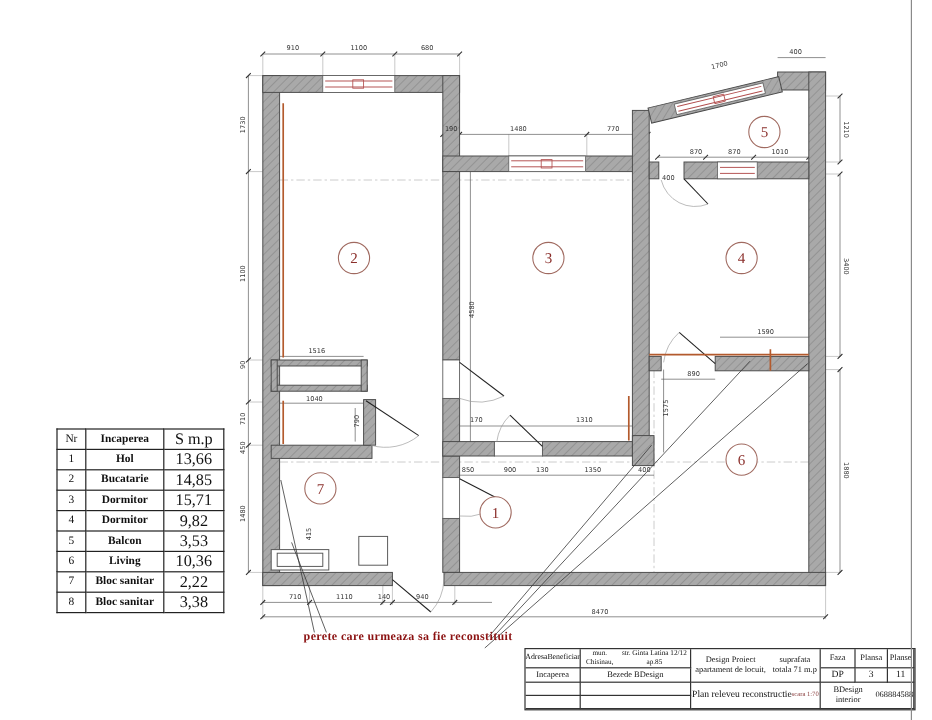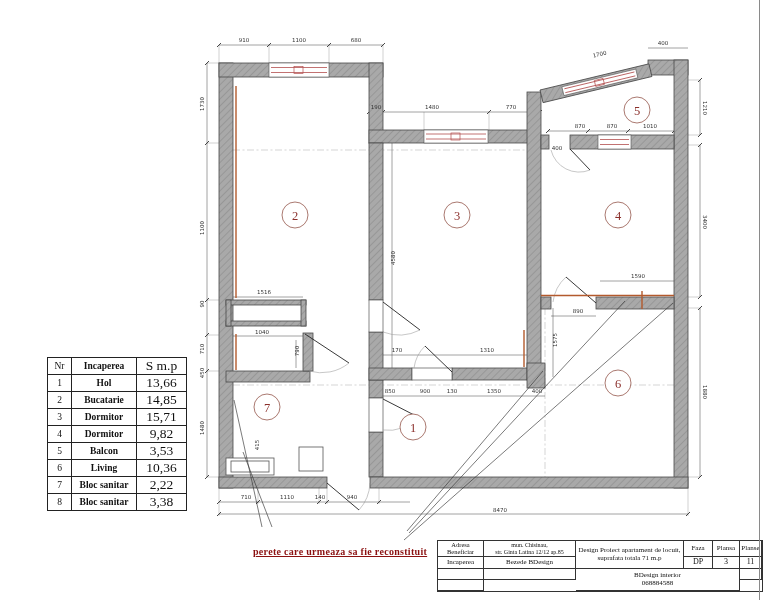--- a/index.html
+++ b/index.html
@@ -21,40 +21,40 @@
   .arc{stroke:#999;stroke-width:.55;fill:none;}
   .dash{stroke:#b8b8b8;stroke-width:.6;fill:none;stroke-dasharray:7 2.5 2 2.5;}
   .leader{stroke:#333;stroke-width:.65;fill:none;}
   .recon{stroke:#b35a2d;stroke-width:1.4;fill:none;}
   .fixture{fill:#fff;stroke:#555;stroke-width:.8;}
   .dim{font:5.5px "DejaVu Sans",sans-serif;fill:#333;text-anchor:middle;}
   .marker-circle{fill:#fff;stroke:#a06a60;stroke-width:.9;}
   .marker-num{font:12.5px "Liberation Serif",serif;fill:#8b2f2b;text-anchor:middle;}
 
   
-  .note{position:absolute;left:253px;top:546px;white-space:nowrap;
+  .note{position:absolute;left:253px;top:525px;white-space:nowrap;
         font:bold 10px "Liberation Serif",serif;color:#8b1111;
-        text-decoration:underline;letter-spacing:.3px;}
+        letter-spacing:.3px;}
 
   
   .rooms{position:absolute;left:47px;top:357px;border-collapse:collapse;}
   .rooms th,.rooms td{border:1px solid #222;padding:0;text-align:center;color:#111;}
   .rooms th{font:9.5px "Liberation Serif",serif;height:13px;font-weight:normal;}
   .rooms td{font:9.5px "Liberation Serif",serif;height:13.3px;}
   .rooms .c-nr{width:23px;}
   .rooms .c-name{width:64px;font-weight:bold;}
   .rooms .c-area{width:49px;font:13.5px "Liberation Serif",serif;}
 
   
   .tblock{position:absolute;left:437px;top:540px;display:grid;
           grid-template-columns:46px 92px 108px 29px 27px 22px;
           grid-template-rows:16px 12px 11px 11px;
           border:1.5px solid #333;background:#fff;color:#111;}
   .tblock>div{border-right:1px solid #333;border-bottom:1px solid #333;
-          display:flex;flex-direction:column;align-items:center;justify-content:center;
+          display:flex;flex-direction:row;align-items:center;justify-content:center;
           line-height:1.05;text-align:center;overflow:hidden;}
   .tblock .t7{font-size:7px;} .tblock .t65{font-size:6.5px;} .tblock .t6{font-size:6px;}
   .tblock .t8{font-size:8px;}
   .span2r{grid-row:span 2;}
   .span3c{grid-column:span 3;}
   .scale-red{color:#8b4040;font-size:5.5px;}
 </style>
 </head>
 <body>
 
@@ -338,20 +338,24 @@
     <div class="t7">Planse</div>
 
     <div class="t7">Incaperea</div>
     <div class="t7">Bezede BDesign</div>
     <div class="t8">DP</div>
     <div class="t8">3</div>
     <div class="t8">11</div>
 
     <div></div>
     <div></div>
+    <div class="span2r">
+      <span class="t8">Plan releveu reconstructie</span>
+      <span class="scale-red">scara 1:70</span>
+    </div>
     <div class="t7 span2r span3c">
       <span>BDesign interior</span>
       <span>068884588</span>
     </div>
 
     <div></div>
     <div></div>
   </div>
 
   <div class="page-border"></div>

